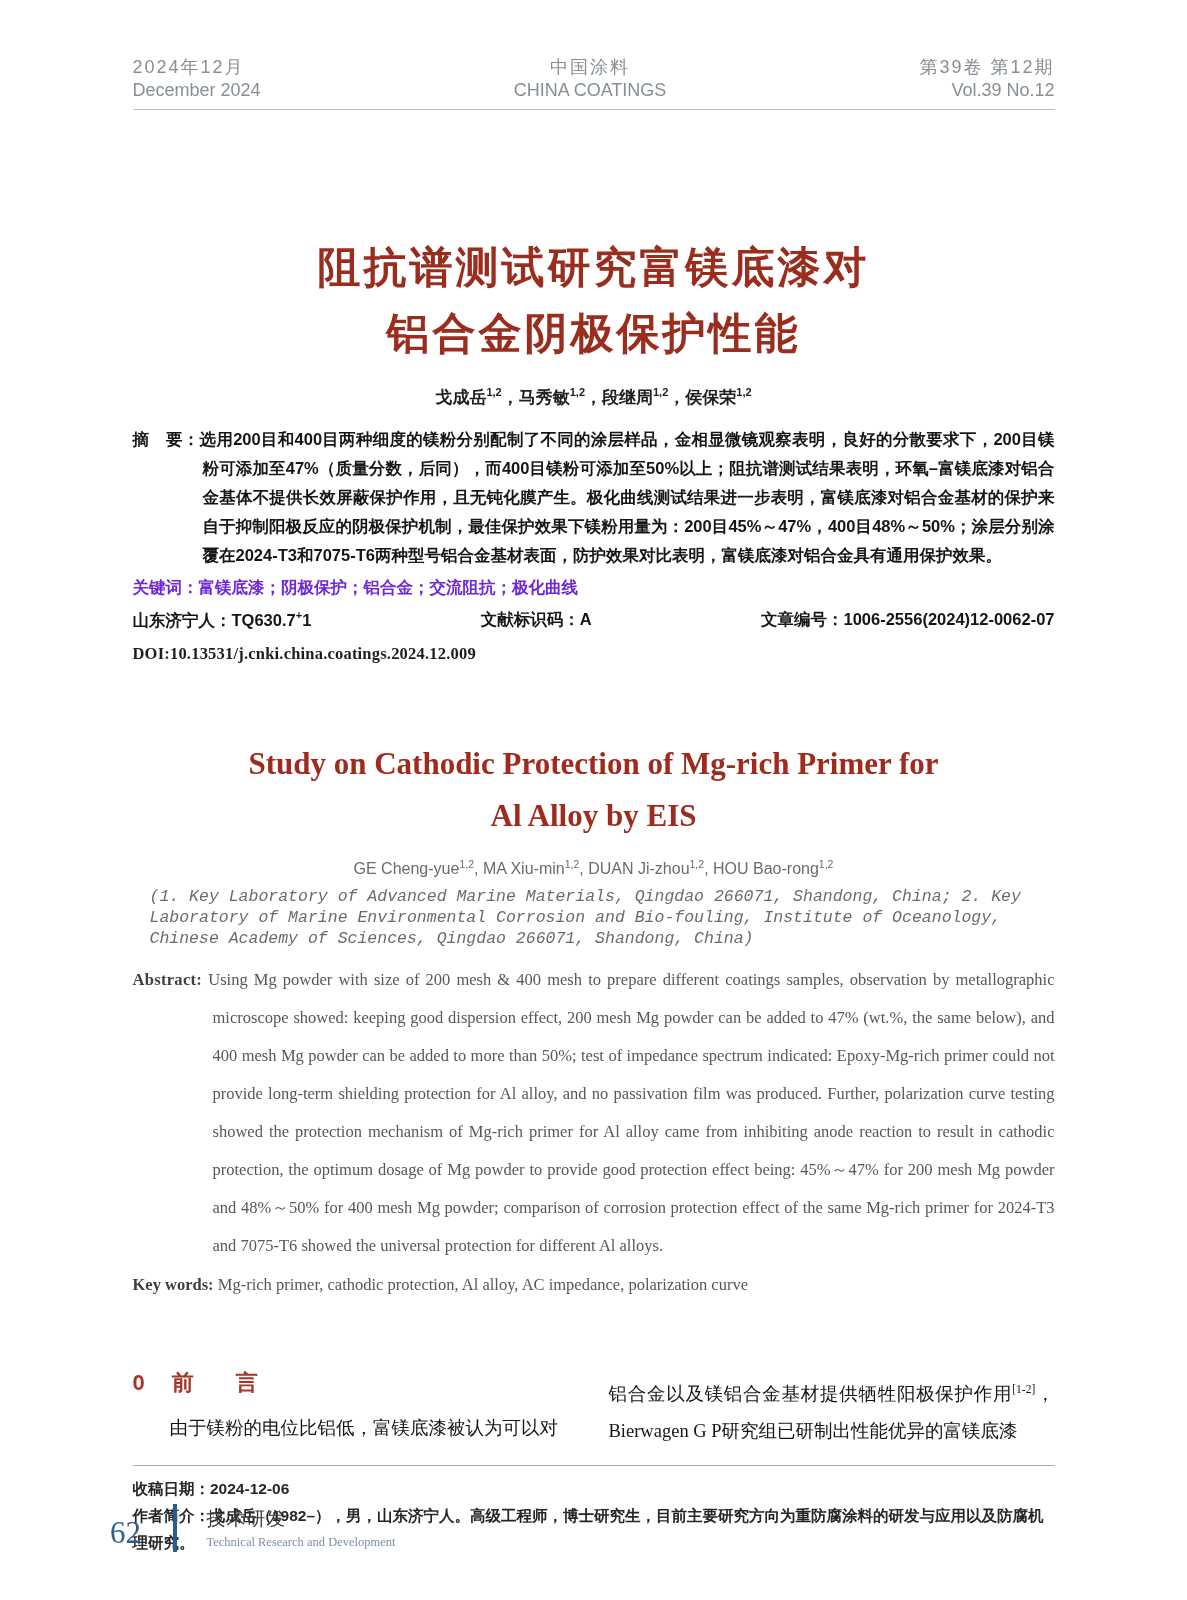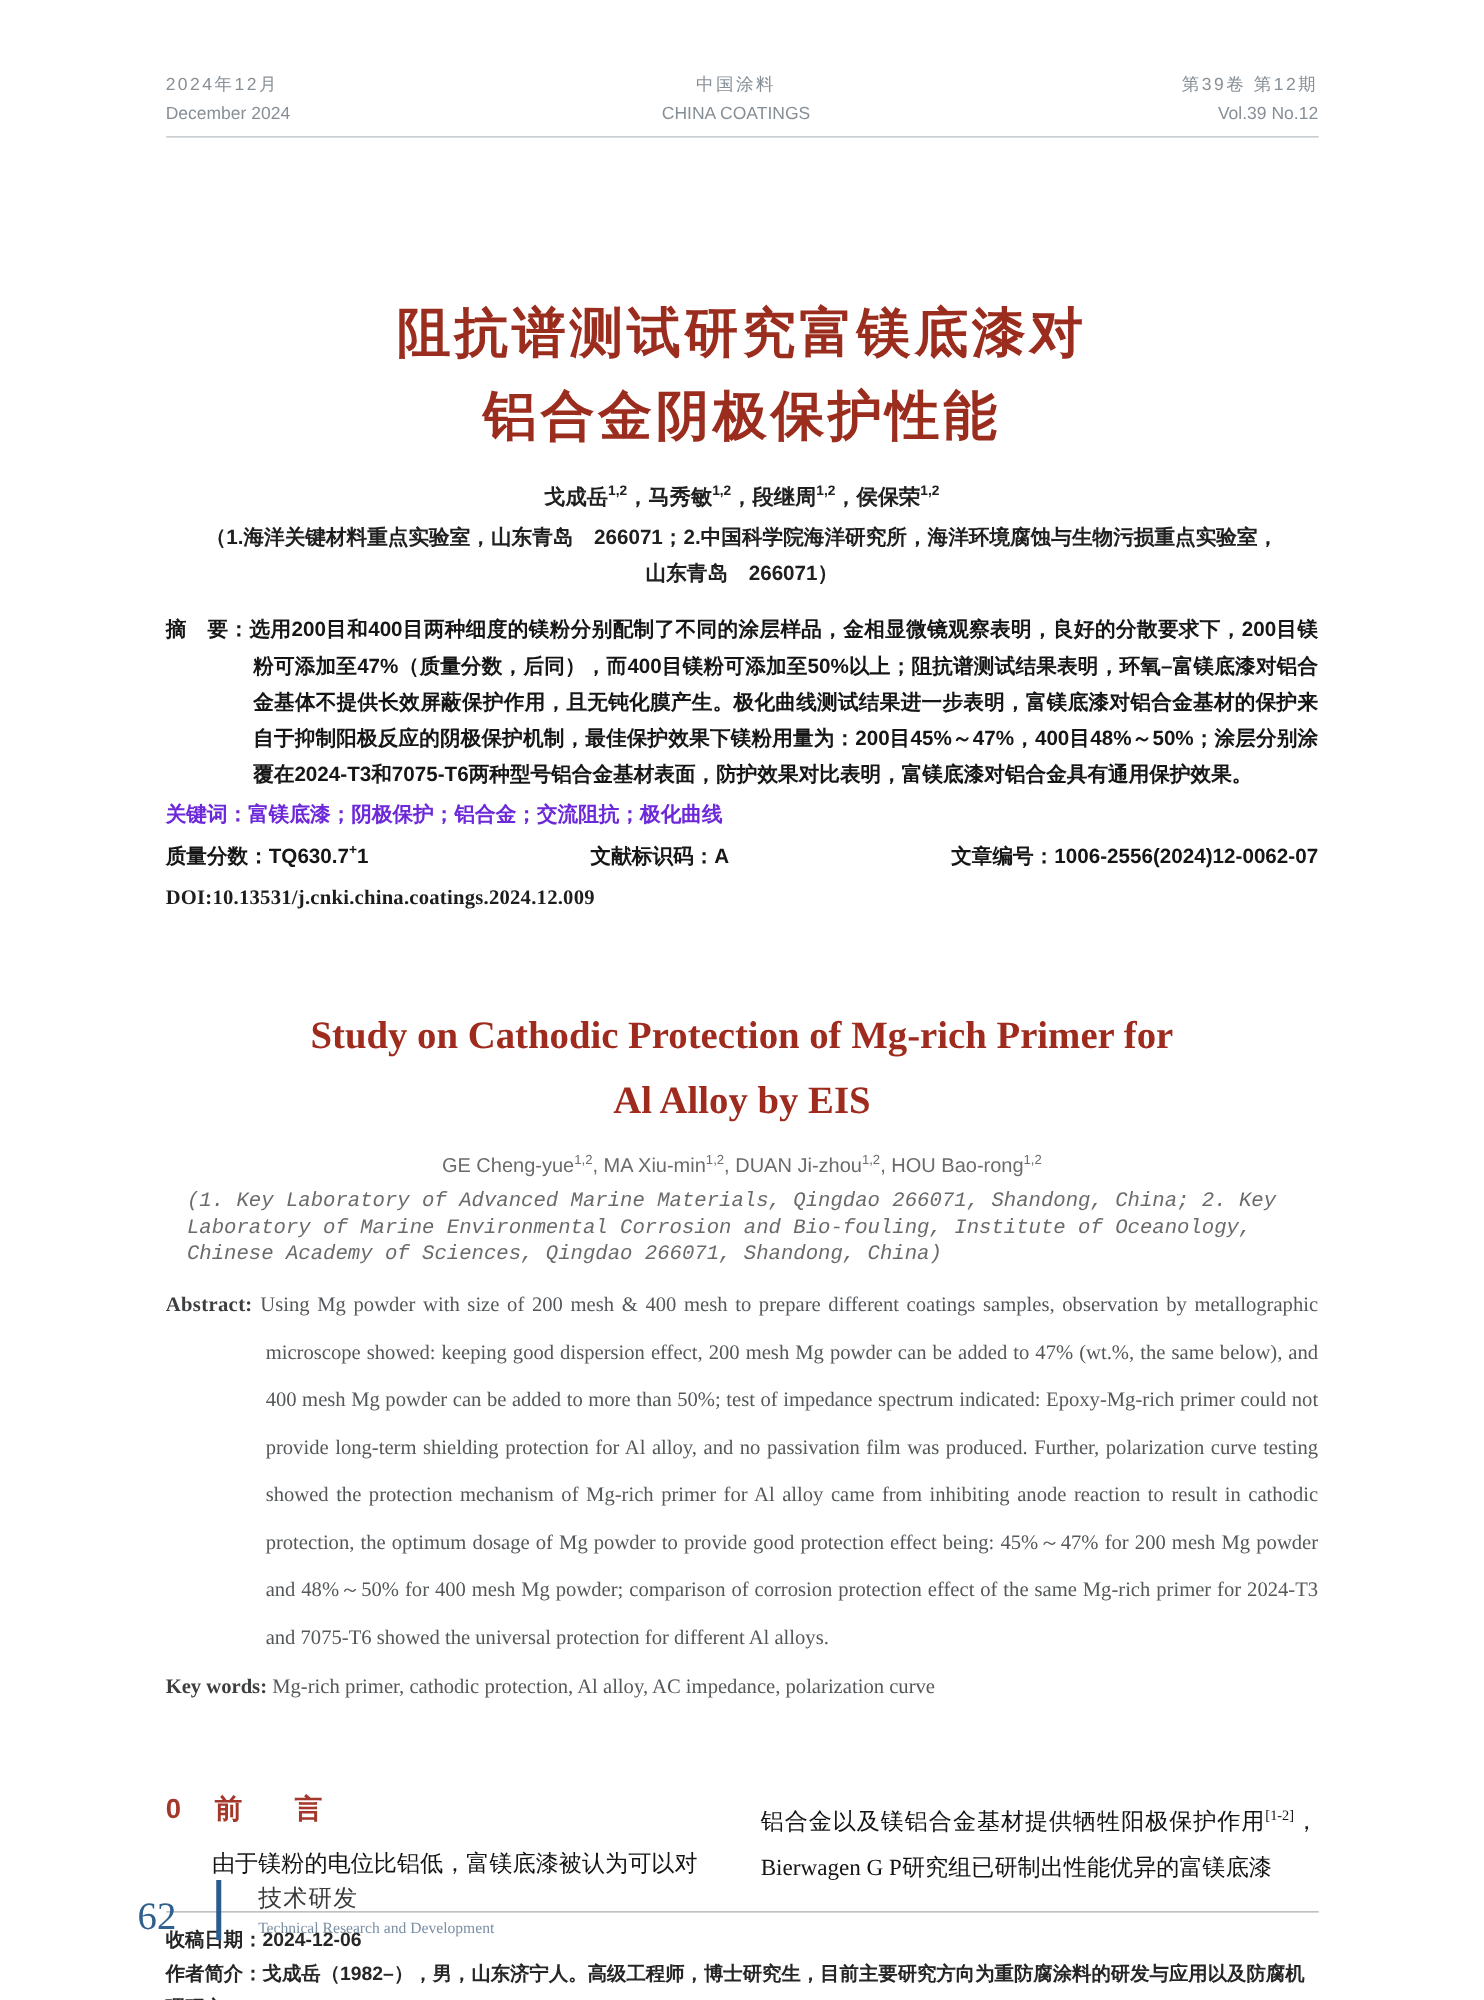--- a/index.html
+++ b/index.html
@@ -16,21 +16,21 @@
   *{margin:0;padding:0;box-sizing:border-box;}
   html,body{background:#ffffff;}
   body{
     width:1187px;height:1600px;overflow:hidden;position:relative;
     font-family:"Liberation Sans","DejaVu Sans",sans-serif;
     color:var(--text-dark);
   }
   .content{width:922px;margin:0 auto;}
   
   .jheader{display:flex;justify-content:space-between;align-items:flex-end;
-    padding-top:56px;color:var(--header-gray);font-size:14px;line-height:23px;}
+    padding-top:56px;color:var(--header-gray);font-size:18px;line-height:23px;}
   .jheader .cell{white-space:nowrap;}
   .jheader .cell.center{text-align:center;}
   .jheader .cell.right{text-align:right;}
   .jheader .cn{letter-spacing:2px;}
   .header-rule{border:none;border-top:1.5px solid #b9bfc4;margin-top:7px;}
   
   .title-cn{margin-top:124px;text-align:center;color:var(--red);
     font-weight:bold;font-size:43px;line-height:66px;letter-spacing:3px;}
   .authors-cn{margin-top:20px;text-align:center;font-size:17px;font-weight:600;color:#202020;}
   .authors-cn sup{font-size:11px;font-weight:600;}
@@ -107,31 +107,27 @@
     </div>
   </div>
   <hr class="header-rule">
 
   <h1 class="title-cn">
     <div>阻抗谱测试研究富镁底漆对</div>
     <div>铝合金阴极保护性能</div>
   </h1>
 
   <p class="authors-cn">戈成岳<sup>1,2</sup>，马秀敏<sup>1,2</sup>，段继周<sup>1,2</sup>，侯保荣<sup>1,2</sup></p>
-  <div class="affil-cn">
-    <div>（1.海洋关键材料重点实验室，山东青岛　266071；2.中国科学院海洋研究所，海洋环境腐蚀与生物污损重点实验室，</div>
-    <div>山东青岛　266071）</div>
-  </div>
 
   <p class="hang-cn"><span class="lbl">摘　要：</span><span>选用200目和400目两种细度的镁粉分别配制了不同的涂层样品，金相显微镜观察表明，良好的分散要求下，200目镁粉可添加至47%（质量分数，后同），而400目镁粉可添加至50%以上；阻抗谱测试结果表明，环氧–富镁底漆对铝合金基体不提供长效屏蔽保护作用，且无钝化膜产生。极化曲线测试结果进一步表明，富镁底漆对铝合金基材的保护来自于抑制阳极反应的阴极保护机制，最佳保护效果下镁粉用量为：200目45%～47%，400目48%～50%；涂层分别涂覆在2024-T3和7075-T6两种型号铝合金基材表面，防护效果对比表明，富镁底漆对铝合金具有通用保护效果。</span></p>
 
   <p class="kw-cn"><span class="lbl">关键词：</span><span>富镁底漆；阴极保护；铝合金；交流阻抗；极化曲线</span></p>
 
   <div class="clc-row">
-    <p><span>质量分数：</span><span>TQ630.7</span><sup>+</sup><span>1</span></p>
+    <p><span>山东济宁人：</span><span>TQ630.7</span><sup>+</sup><span>1</span></p>
     <p><span>文献标识码：</span><span>A</span></p>
     <p><span>文章编号：</span><span>1006-2556(2024)12-0062-07</span></p>
   </div>
 
   <p class="doi-line">DOI:10.13531/j.cnki.china.coatings.2024.12.009</p>
 
   <h2 class="title-en">
     <div>Study on Cathodic Protection of Mg-rich Primer for</div>
     <div>Al Alloy by EIS</div>
   </h2>

